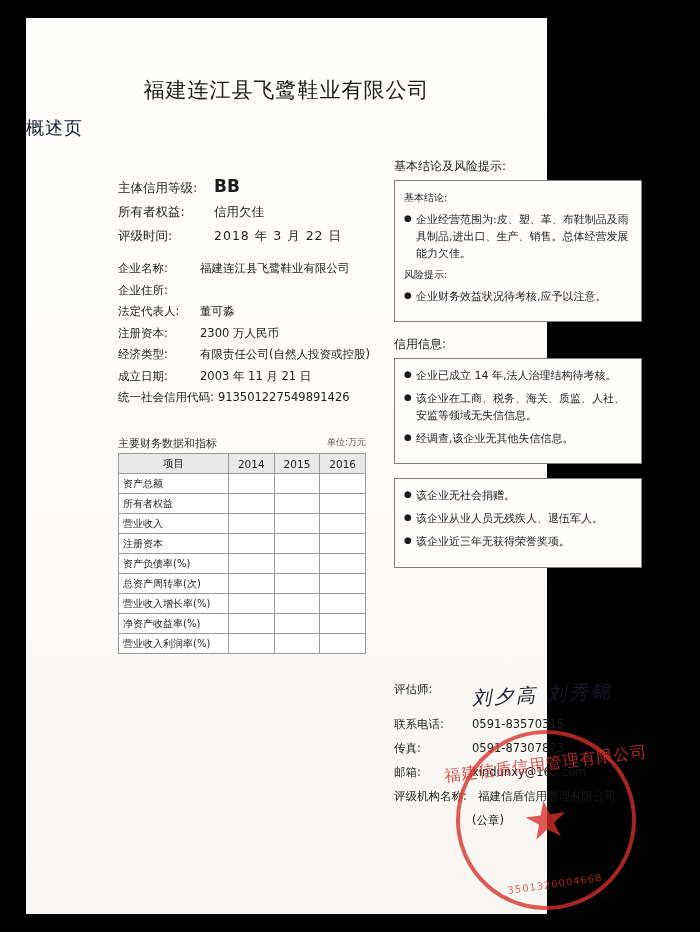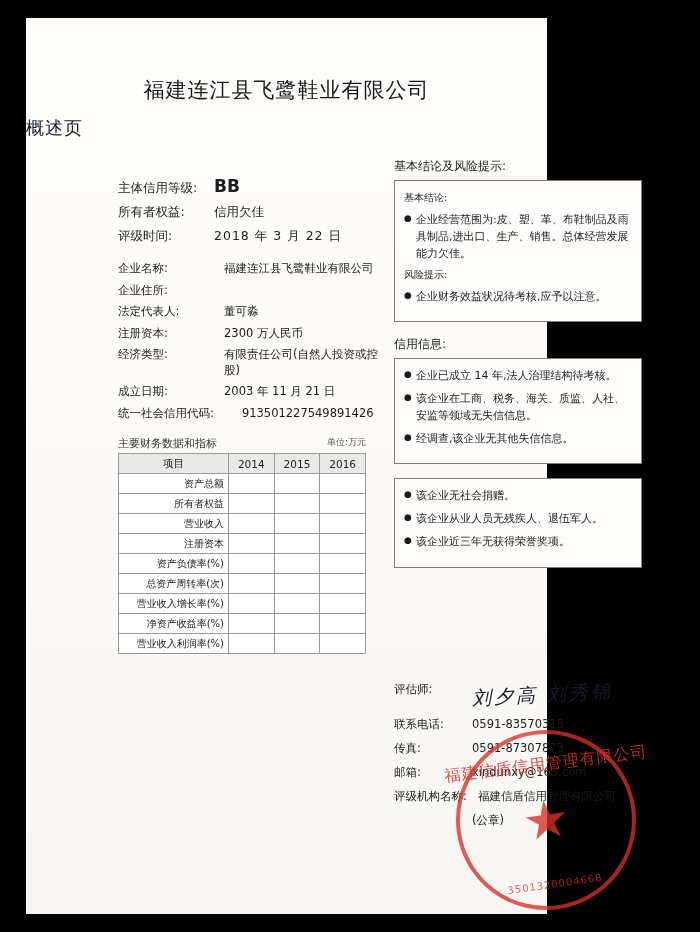--- a/index.html
+++ b/index.html
@@ -80,21 +80,20 @@
   }
   .company-block {
     margin-top: 16px;
   }
   .company-block .row {
     display: flex;
     margin-bottom: 6px;
     font-size: 11.5px;
     color: #1b1b1b;
     line-height: 1.35;
-    gap: 24px;
   }
   .company-block .lbl {
     width: 82px;
     flex: none;
   }
   .company-block .val {
     flex: 1;
   }
   
   .table-wrap {
@@ -125,21 +124,21 @@
     padding: 0 4px;
   }
   table.fin thead th {
     background: #e9e9e9;
     text-align: center;
     font-weight: normal;
     font-size: 10.5px;
   }
   table.fin thead th.first { width: 112px; }
   table.fin tbody td.item {
-    text-align: right;
+    text-align: left;
     font-size: 10px;
     margin-left: 42px;
   }
   table.fin tbody td.num { width: 38px; }
   
   .right-col {
     position: absolute;
     left: 368px;
     top: 140px;
     width: 248px;

